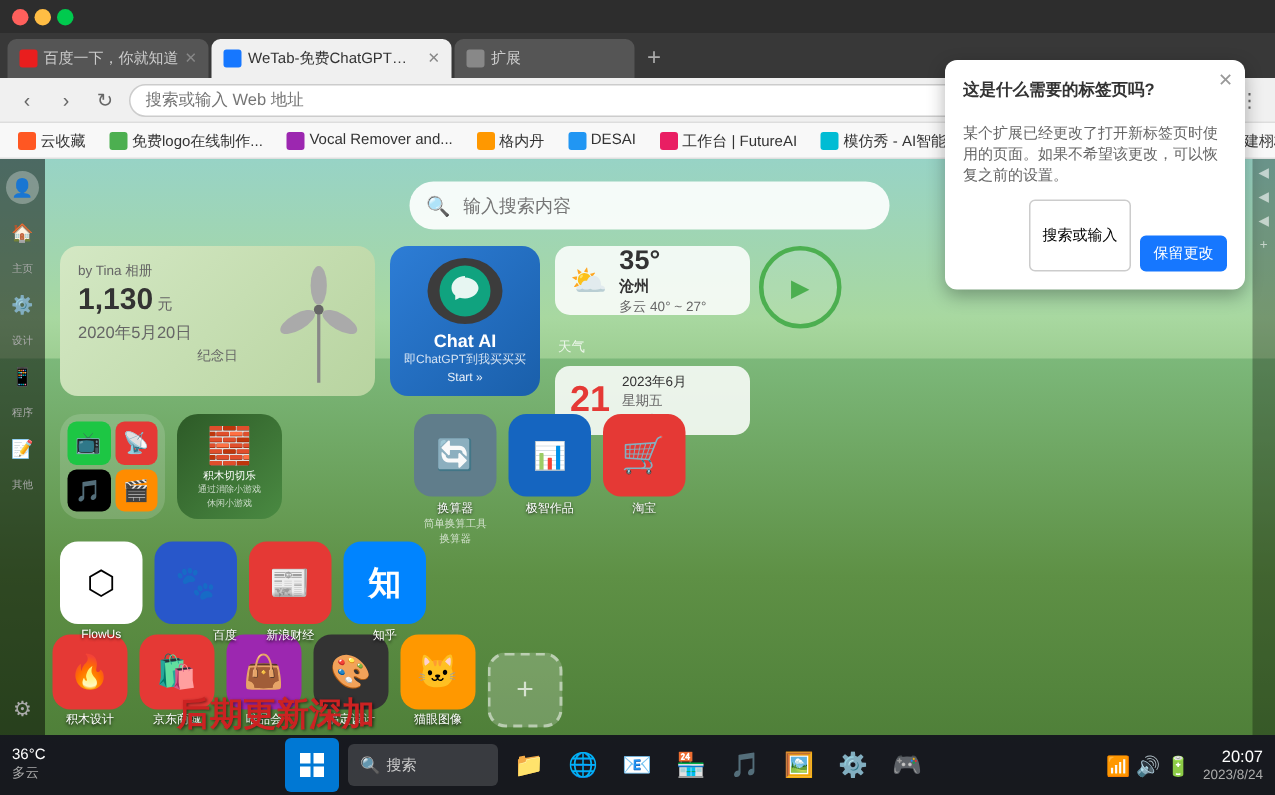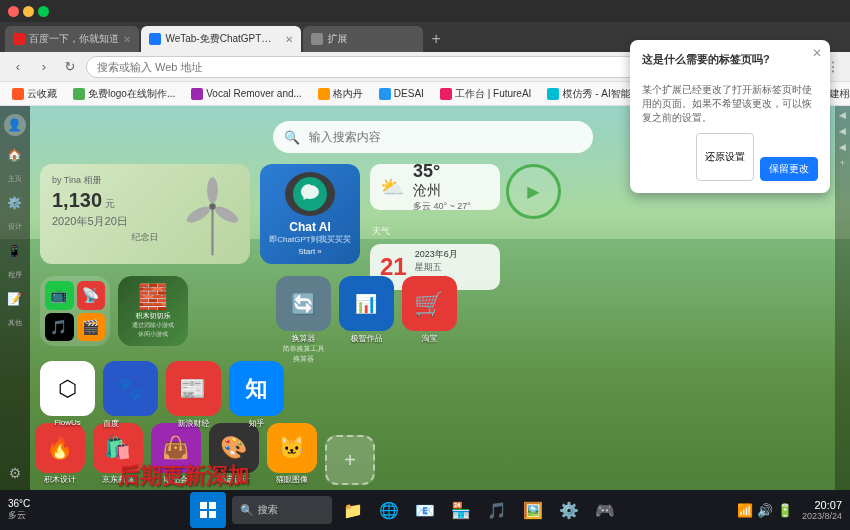--- a/index.html
+++ b/index.html
@@ -359,23 +359,23 @@
     }
     .weather-temp {
       font-size: 18px;
       font-weight: bold;
       color: #333;
     }
     .weather-info {
       flex: 1;
     }
     .weather-city {
-      font-size: 14px;
+      font-size: 10px;
       color: #333;
-      font-weight: normal;
+      font-weight: bold;
     }
     .weather-desc {
       font-size: 9px;
       color: #666;
     }
 
     
     .calendar-card {
       width: 130px;
       height: 46px;
@@ -891,21 +891,21 @@
     </div>
   </div>
 
   <div style="position:absolute;top:255px;left:10px;right:5px;display:flex;gap:8px;">
 
     <div style="text-align:center;">
       <div style="width:55px;height:55px;background:white;border-radius:12px;display:flex;align-items:center;justify-content:center;margin:0 auto;font-size:22px;">⬡</div>
       <div style="font-size:8px;color:white;text-shadow:0 1px 2px rgba(0,0,0,0.8);margin-top:2px;">FlowUs</div>
     </div>
 
-    <div style="text-align:left;">
+    <div style="text-align:right;">
       <div style="width:55px;height:55px;background:#2857CA;border-radius:12px;display:flex;align-items:center;justify-content:center;margin:0 auto;font-size:22px;">🐾</div>
       <div style="font-size:8px;color:white;text-shadow:0 1px 2px rgba(0,0,0,0.8);margin-top:2px;">百度</div>
     </div>
 
     <div style="text-align:center;">
       <div style="width:55px;height:55px;background:#E53935;border-radius:12px;display:flex;align-items:center;justify-content:center;margin:0 auto;font-size:22px;">📰</div>
       <div style="font-size:8px;color:white;text-shadow:0 1px 2px rgba(0,0,0,0.8);margin-top:2px;">新浪财经</div>
     </div>
 
     <div style="text-align:center;">
@@ -942,21 +942,21 @@
       <span style="font-size:20px;color:rgba(255,255,255,0.7);">+</span>
     </div>
   </div>
 </div>
 
 <div class="notification-popup">
   <span class="notif-close">✕</span>
   <div class="notif-title">这是什么需要的标签页吗?</div>
   <div class="notif-body">某个扩展已经更改了打开新标签页时使用的页面。如果不希望该更改，可以恢复之前的设置。</div>
   <div class="notif-buttons">
-    <button class="notif-btn">还原设置</button>
+    <button class="notif-btn">搜索或输入</button>
     <button class="notif-btn primary">保留更改</button>
   </div>
 </div>
 
 <div class="taskbar">
   <div class="taskbar-left">
     <div>
       <div class="taskbar-temp">36°C</div>
       <div class="taskbar-weather-text">多云</div>
     </div>

